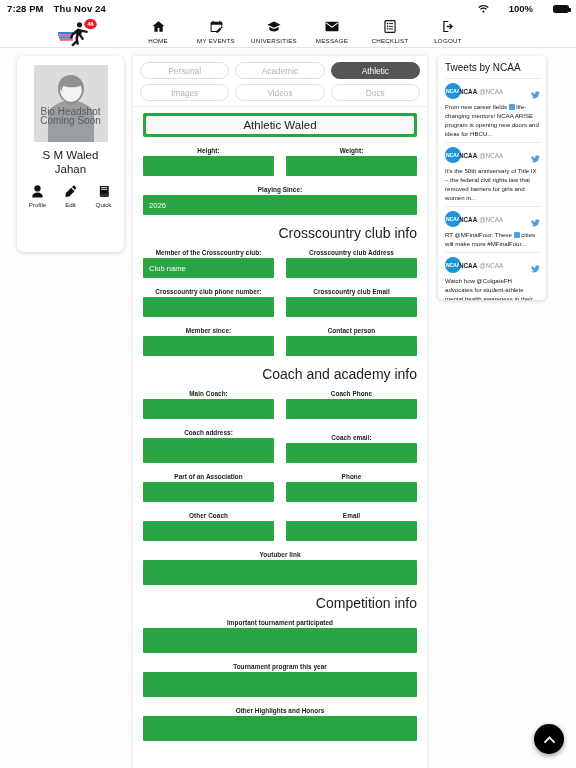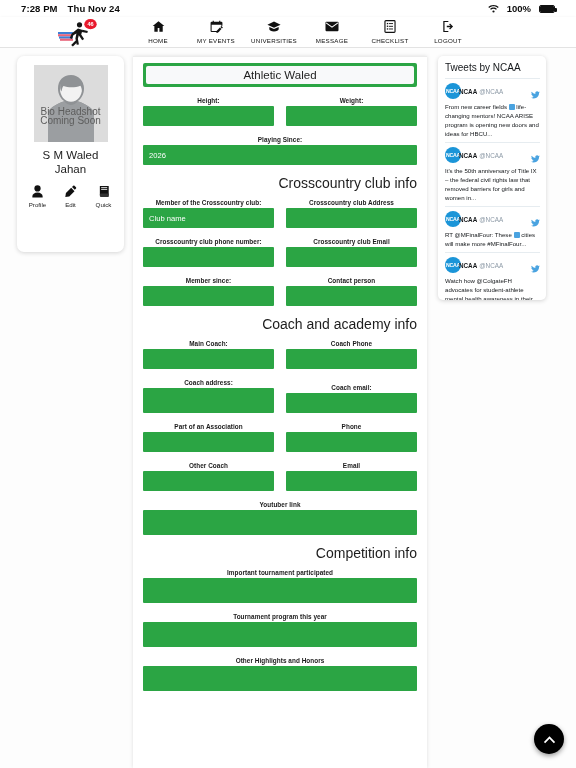--- a/index.html
+++ b/index.html
@@ -8,27 +8,27 @@
     background: #ffffff;
     font-family: "Liberation Sans", sans-serif;
     overflow: hidden;
   }
   body { position: relative; }
 
   
   .statusbar {
     height: 17px; width: 100%;
     display: flex; align-items: center;
-    padding: 0 21px;
+    padding: 0 7px;
     font-size: 9.5px; color: #0b0b0b; font-weight: 600;
     background: #ffffff;
   }
   .sb-time { margin-right: 10px; letter-spacing: .1px; }
   .sb-date { letter-spacing: .1px; }
-  .sb-right { margin-left: auto; display: flex; align-items: center; gap: 8px; }
+  .sb-right { margin-left: auto; display: flex; align-items: center; gap: 20px; }
   .wifi-ico { width: 11px; height: 9px; display: block; }
   .sb-batt-pct { font-size: 9.5px; font-weight: 600; }
   .batt {
     width: 16px; height: 8px; border: 1.2px solid #111; border-radius: 2px;
     position: relative; background: #111; background-clip: content-box;
     padding: 0;
   }
   .batt:after {
     content: ""; position: absolute; right: -3px; top: 2px;
     width: 2px; height: 4px; background: #111; border-radius: 0 1px 1px 0;
@@ -361,20 +361,32 @@
               <rect x="3.4" y="4.2" width="6.6" height="0.9" fill="#fff"></rect>
             </svg>
         </span>
         <span class="lbl">Quick</span>
       </div>
     </div>
   </div>
 
   <div class="form-panel">
 
+    <div class="tabs-wrap">
+      <div class="tab-row">
+        <div class="tab">Personal</div>
+        <div class="tab">Academic</div>
+        <div class="tab active">Athletic</div>
+      </div>
+      <div class="tab-row">
+        <div class="tab">Images</div>
+        <div class="tab">Videos</div>
+        <div class="tab">Docs</div>
+      </div>
+    </div>
 
     <div class="form-scroll">
 
       <div class="section-head">
         <div class="inner">Athletic Waled</div>
       </div>
 
       <div class="row2">
         <div class="col">
           <div class="fl-label">Height:</div>

